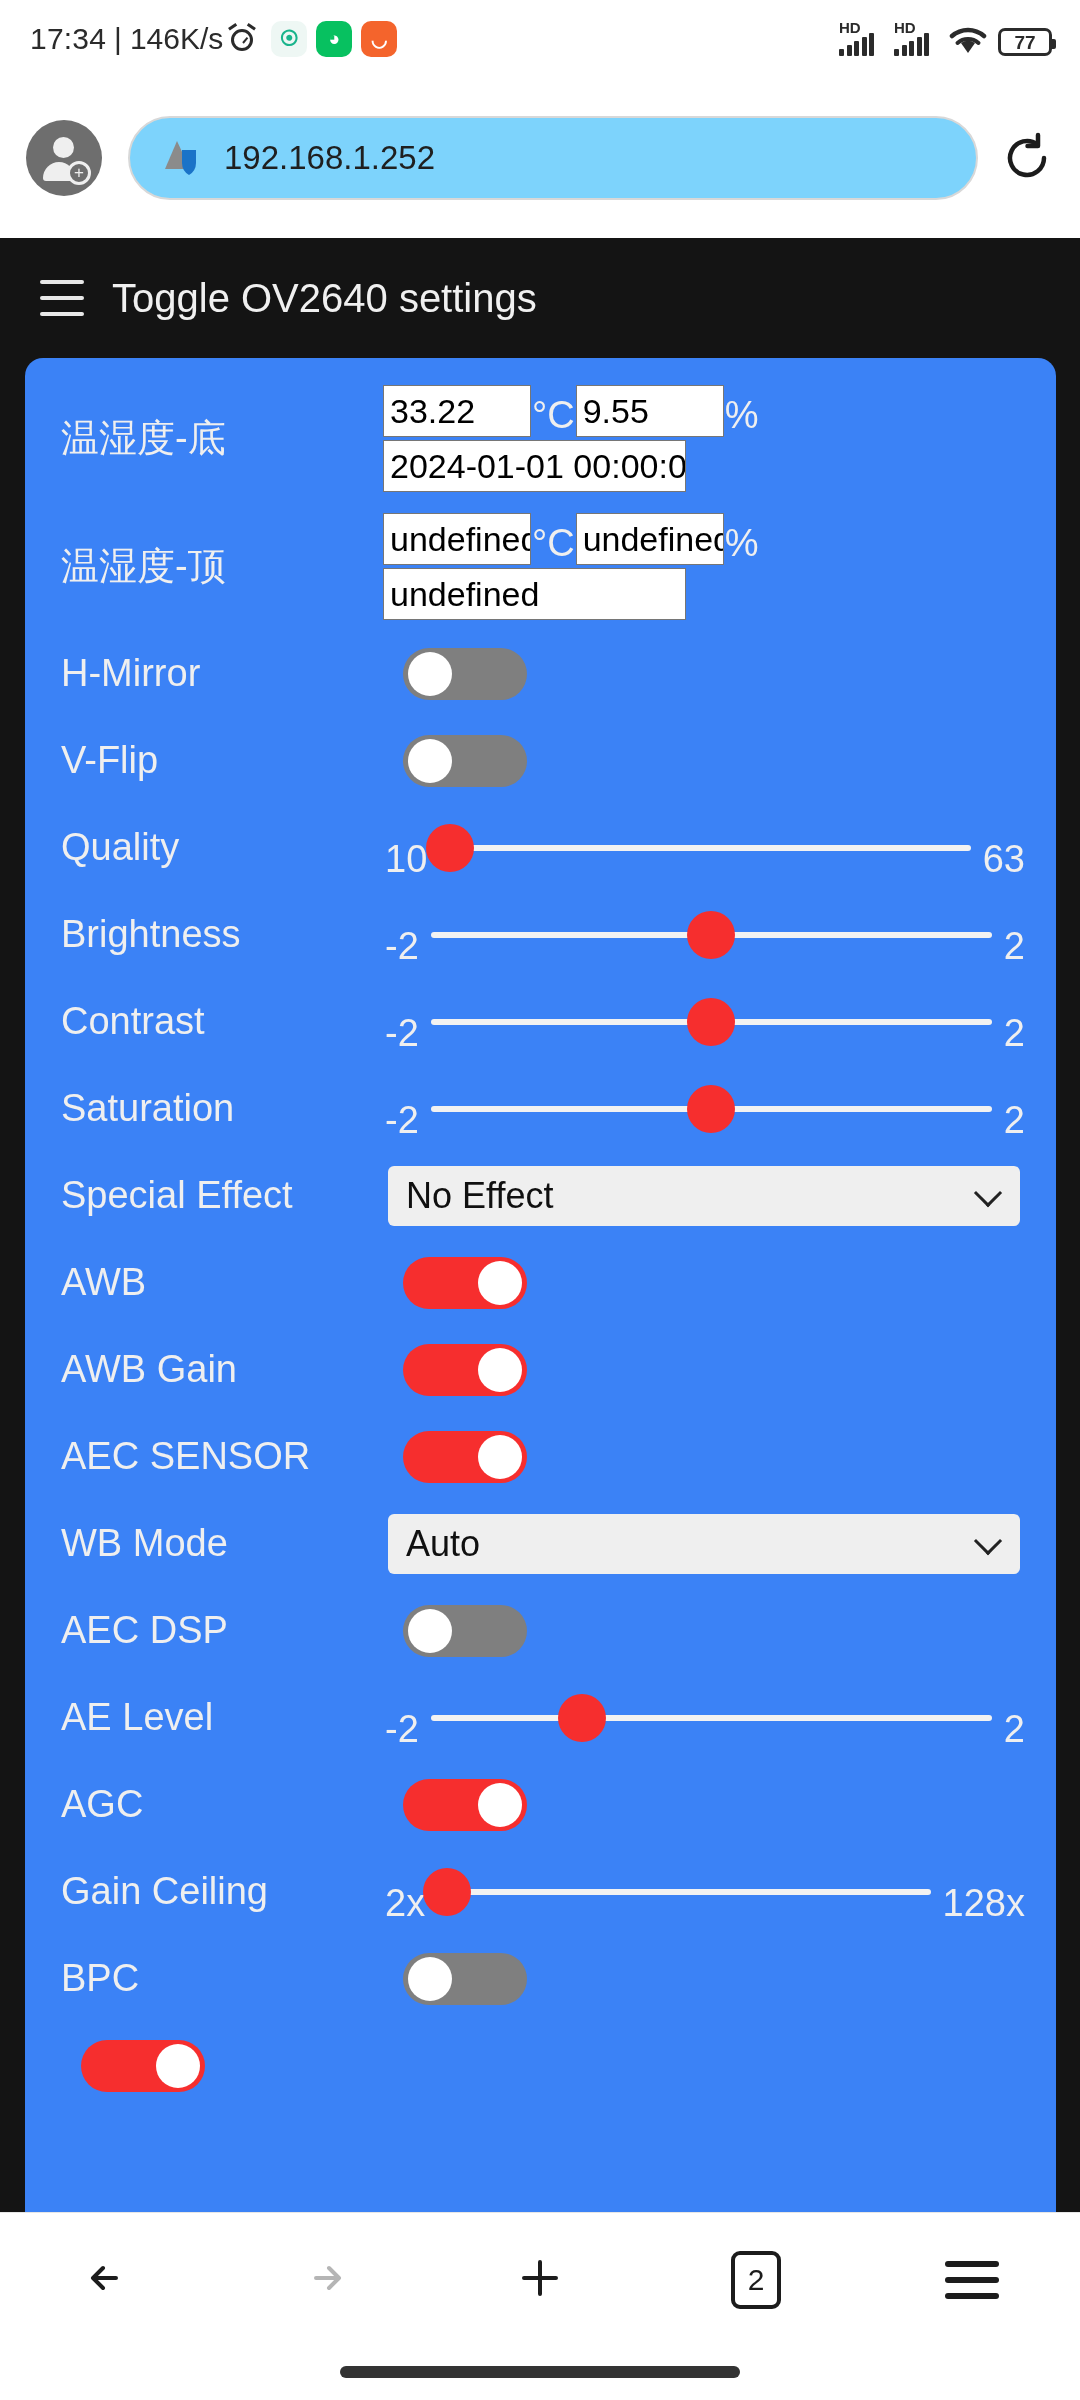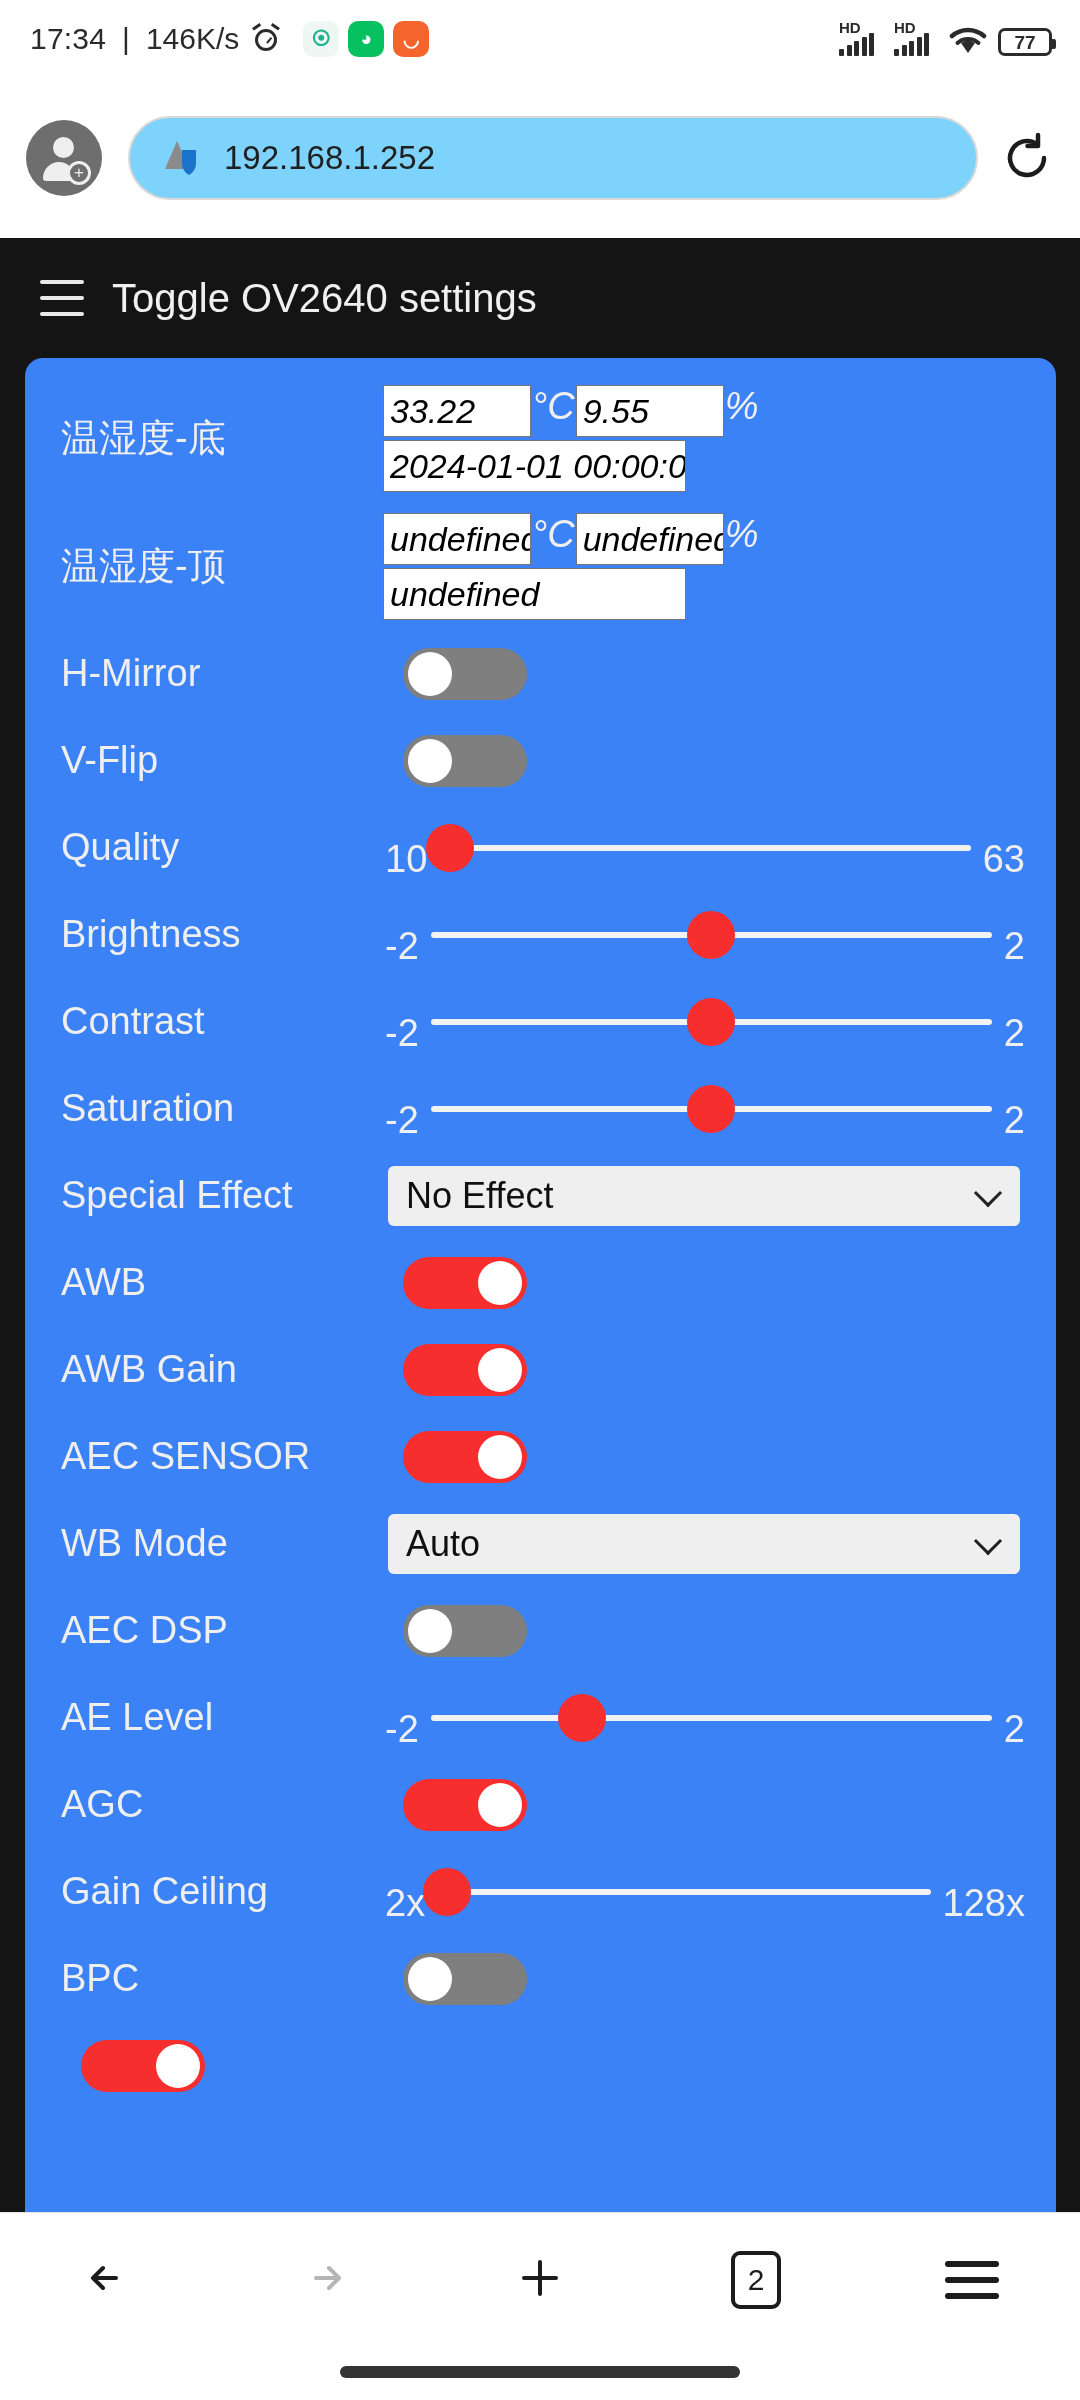--- a/index.html
+++ b/index.html
@@ -10,21 +10,21 @@
     overflow:hidden;
     position:relative;
   }
 
   
   .statusbar{
     position:absolute; top:0; left:0; width:1080px; height:78px;
     background:#ffffff; display:flex; align-items:center;
     padding:0 28px 0 30px;
   }
-  .sb-left{ display:flex; align-items:center; gap:8px; }
+  .sb-left{ display:flex; align-items:center; gap:0; }
   .sb-time{ font-size:30px; color:#2b2b2b; letter-spacing:.2px; white-space:nowrap; font-weight:500;}
   .sb-sep{ font-size:30px; color:#2b2b2b; margin:0 8px; }
   .sb-speed{ font-size:30px; color:#2b2b2b; white-space:nowrap; font-weight:500;}
   .sb-alarm{ margin-left:6px; width:28px; height:28px; position:relative; }
   .sb-alarm i{
     position:absolute; left:2px; top:4px; width:22px; height:22px;
     border:3px solid #2b2b2b; border-radius:50%;
   }
   .sb-alarm i:after{
     content:""; position:absolute; left:8px; top:4px; width:2px; height:7px;
@@ -90,21 +90,21 @@
   }
   .row{
     display:flex; align-items:center; min-height:87px; padding:0 22px 0 36px;
   }
   .row .label{ font-size:38px; color:#efefef; flex:0 0 auto; width:322px; white-space:nowrap; }
   .row .ctl{ flex:1; display:flex; align-items:center; }
 
   
   .row.th{ min-height:128px; align-items:center; }
   .th .ctl{ flex-direction:column; align-items:flex-start; gap:3px; }
-  .th-line{ display:flex; align-items:flex-start;font-style:italic; }
+  .th-line{ display:flex; align-items:flex-end; }
   .inp{
     background:#fff; border:1px solid #767676; color:#000; font-size:34px;
     height:52px; padding:0 6px; line-height:50px; overflow:hidden; white-space:nowrap;
     font-family:"Liberation Sans", sans-serif;
   }
   .inp.small{ width:148px; }
   .inp.wide{ width:303px; }
   .unit{ font-size:38px; color:#efefef; padding:0 1px; }
 
   

